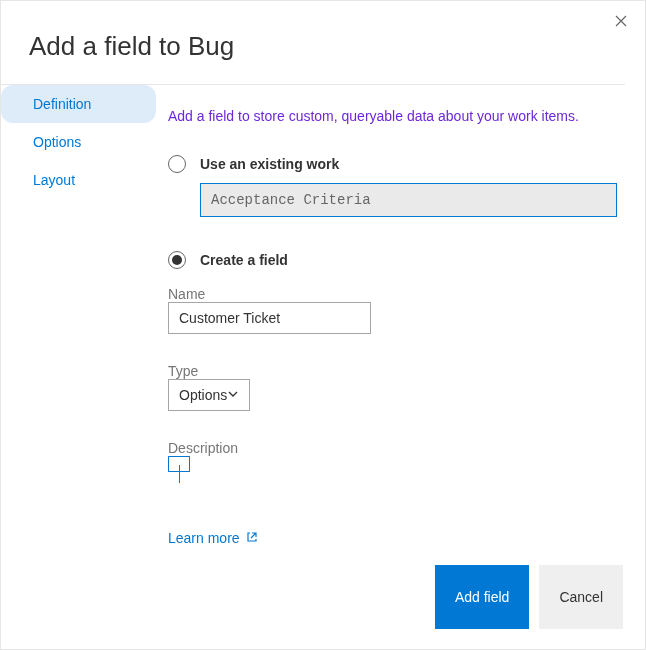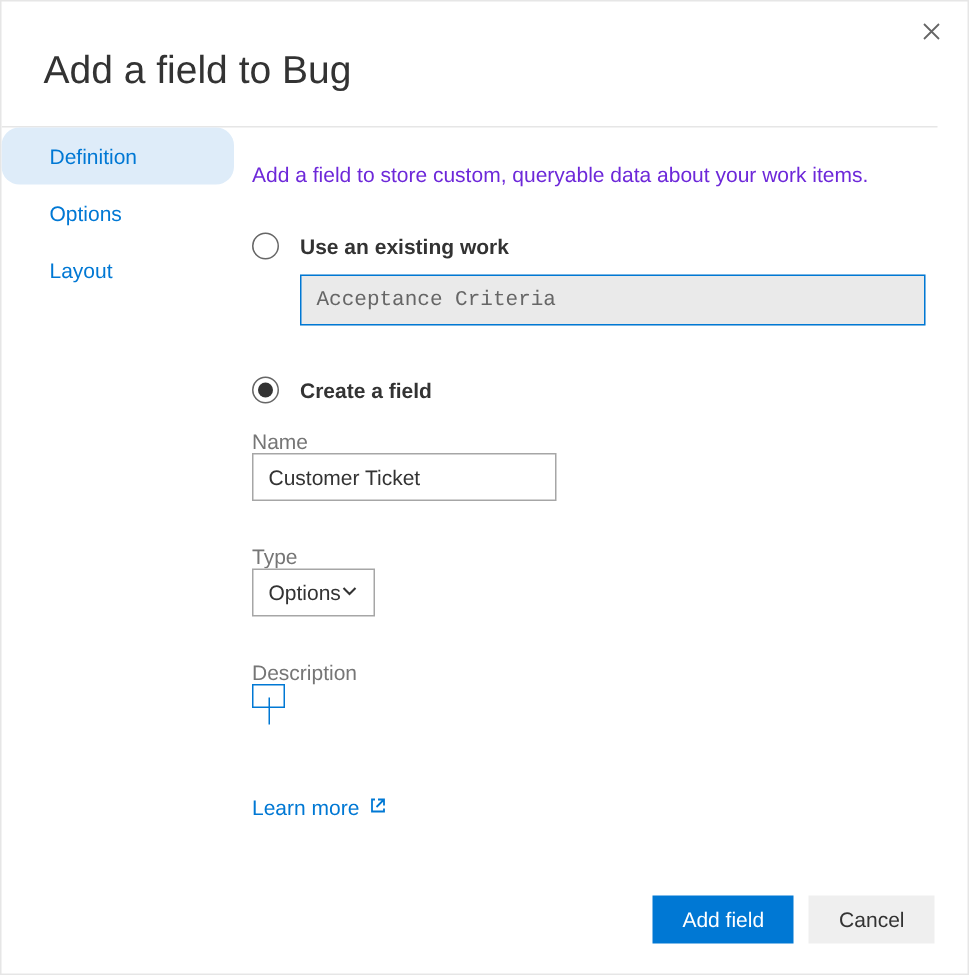--- a/index.html
+++ b/index.html
@@ -117,21 +117,21 @@
     display:inline-flex;align-items:center;gap:6px;
     margin-top:36px;
   }
   .learn-more svg{width:12px;height:12px;}
   .footer{
     position:absolute;
     bottom:20px; right:22px;
     display:flex; gap:10px;
   }
   .btn{
-    padding:8px 20px; font-size:14px; cursor:pointer;
+    padding:24px 20px; font-size:14px; cursor:pointer;
     border:none; font-family:inherit;
   }
   .btn-primary{ background:#0078d4;color:#fff; }
   .btn-secondary{ background:#efefef;color:#333; }
 </style>
 </head>
 <body>
 
 <div class="close-btn">
   <svg viewBox="0 0 12 12">

